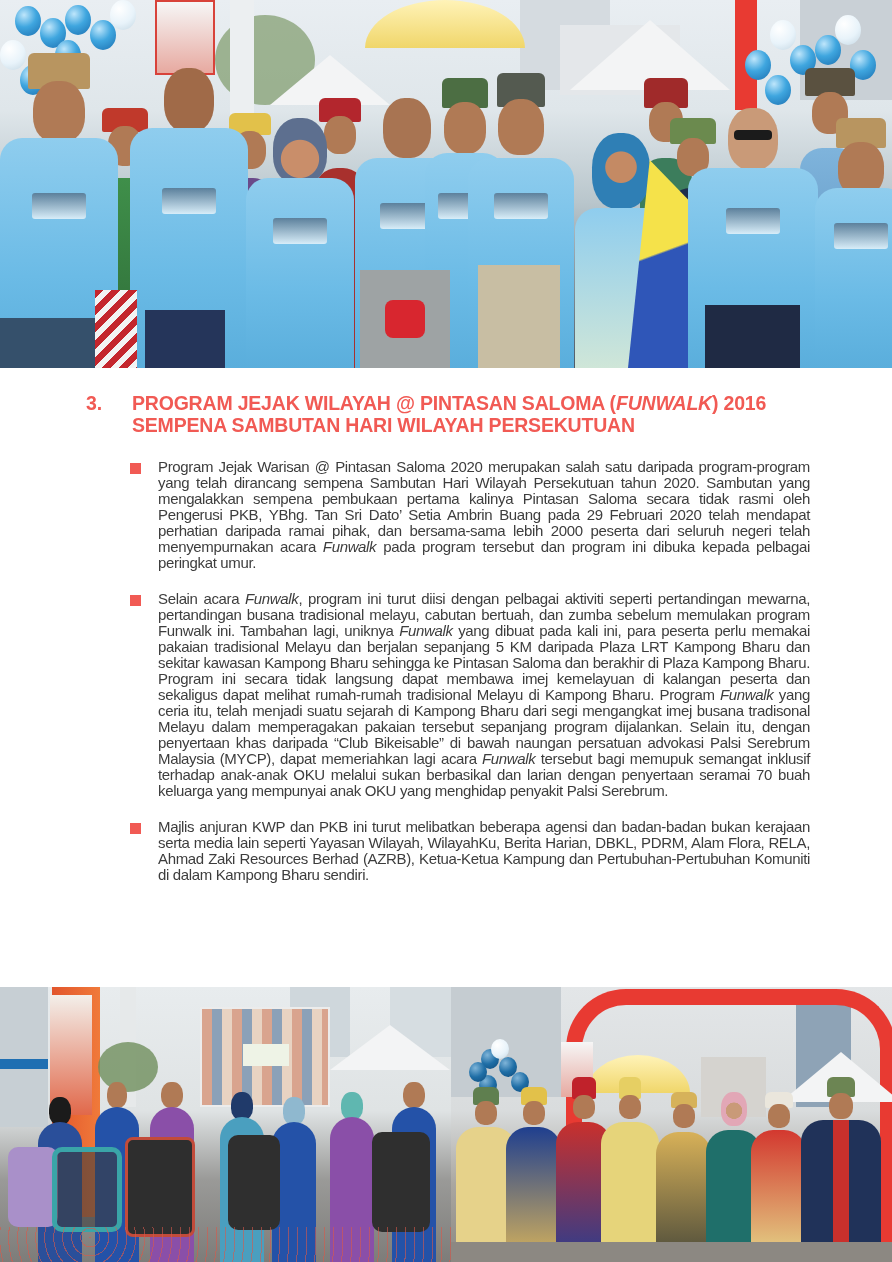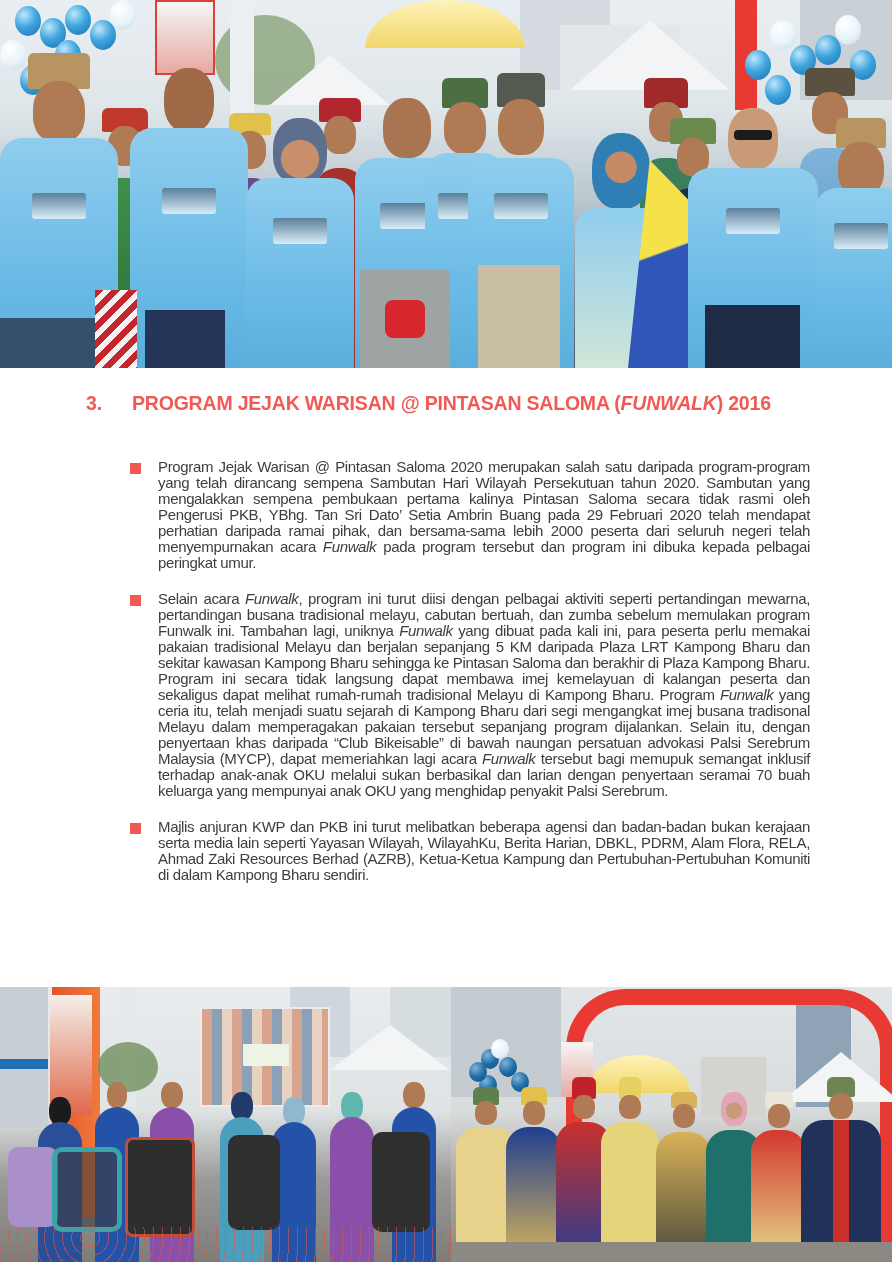--- a/index.html
+++ b/index.html
@@ -178,21 +178,22 @@
   <div class="layer" style="left:360px;top:270px;width:90px;height:98px;background:#9ea3a4;"></div>
   <div class="layer" style="left:478px;top:265px;width:82px;height:103px;background:#c8bea3;"></div>
   <div class="layer" style="left:705px;top:305px;width:95px;height:63px;background:#1f2a44;"></div>
   <div class="layer" style="left:385px;top:300px;width:40px;height:38px;border-radius:8px;background:#d8262f;"></div>
   <div class="layer" style="left:95px;top:290px;width:42px;height:78px;background:repeating-linear-gradient(135deg,#c4262d 0 6px,#f3f3f3 6px 12px);"></div>
 </div>
 
 <h2 class="section-heading">
   <span class="num">3.</span>
   <span class="title">
-    <span>PROGRAM JEJAK WARISAN @ PINTASAN SALOMA (</span><em>FUNWALK</em><span>) 2016</span><br>
+    <span>PROGRAM JEJAK WILAYAH @ PINTASAN SALOMA (</span><em>FUNWALK</em><span>) 2016</span><br>
+    <span>SEMPENA SAMBUTAN HARI WILAYAH PERSEKUTUAN</span>
   </span>
 </h2>
 
 <ul class="bullets">
   <li class="bullet">
     <span class="bullet-marker"></span>
     <p class="bullet-text"><span>Program Jejak Warisan @ Pintasan Saloma 2020 merupakan salah satu daripada program-program yang telah dirancang sempena Sambutan Hari Wilayah Persekutuan tahun 2020.  Sambutan yang mengalakkan sempena pembukaan pertama kalinya Pintasan Saloma secara tidak rasmi oleh Pengerusi PKB, YBhg. Tan Sri Dato’ Setia Ambrin Buang pada 29 Februari 2020 telah mendapat perhatian daripada ramai pihak, dan bersama-sama lebih 2000 peserta dari seluruh negeri telah menyempurnakan acara </span><em>Funwalk</em><span> pada program tersebut dan program ini dibuka kepada pelbagai peringkat umur.</span></p>
   </li>
   <li class="bullet">
     <span class="bullet-marker"></span>

